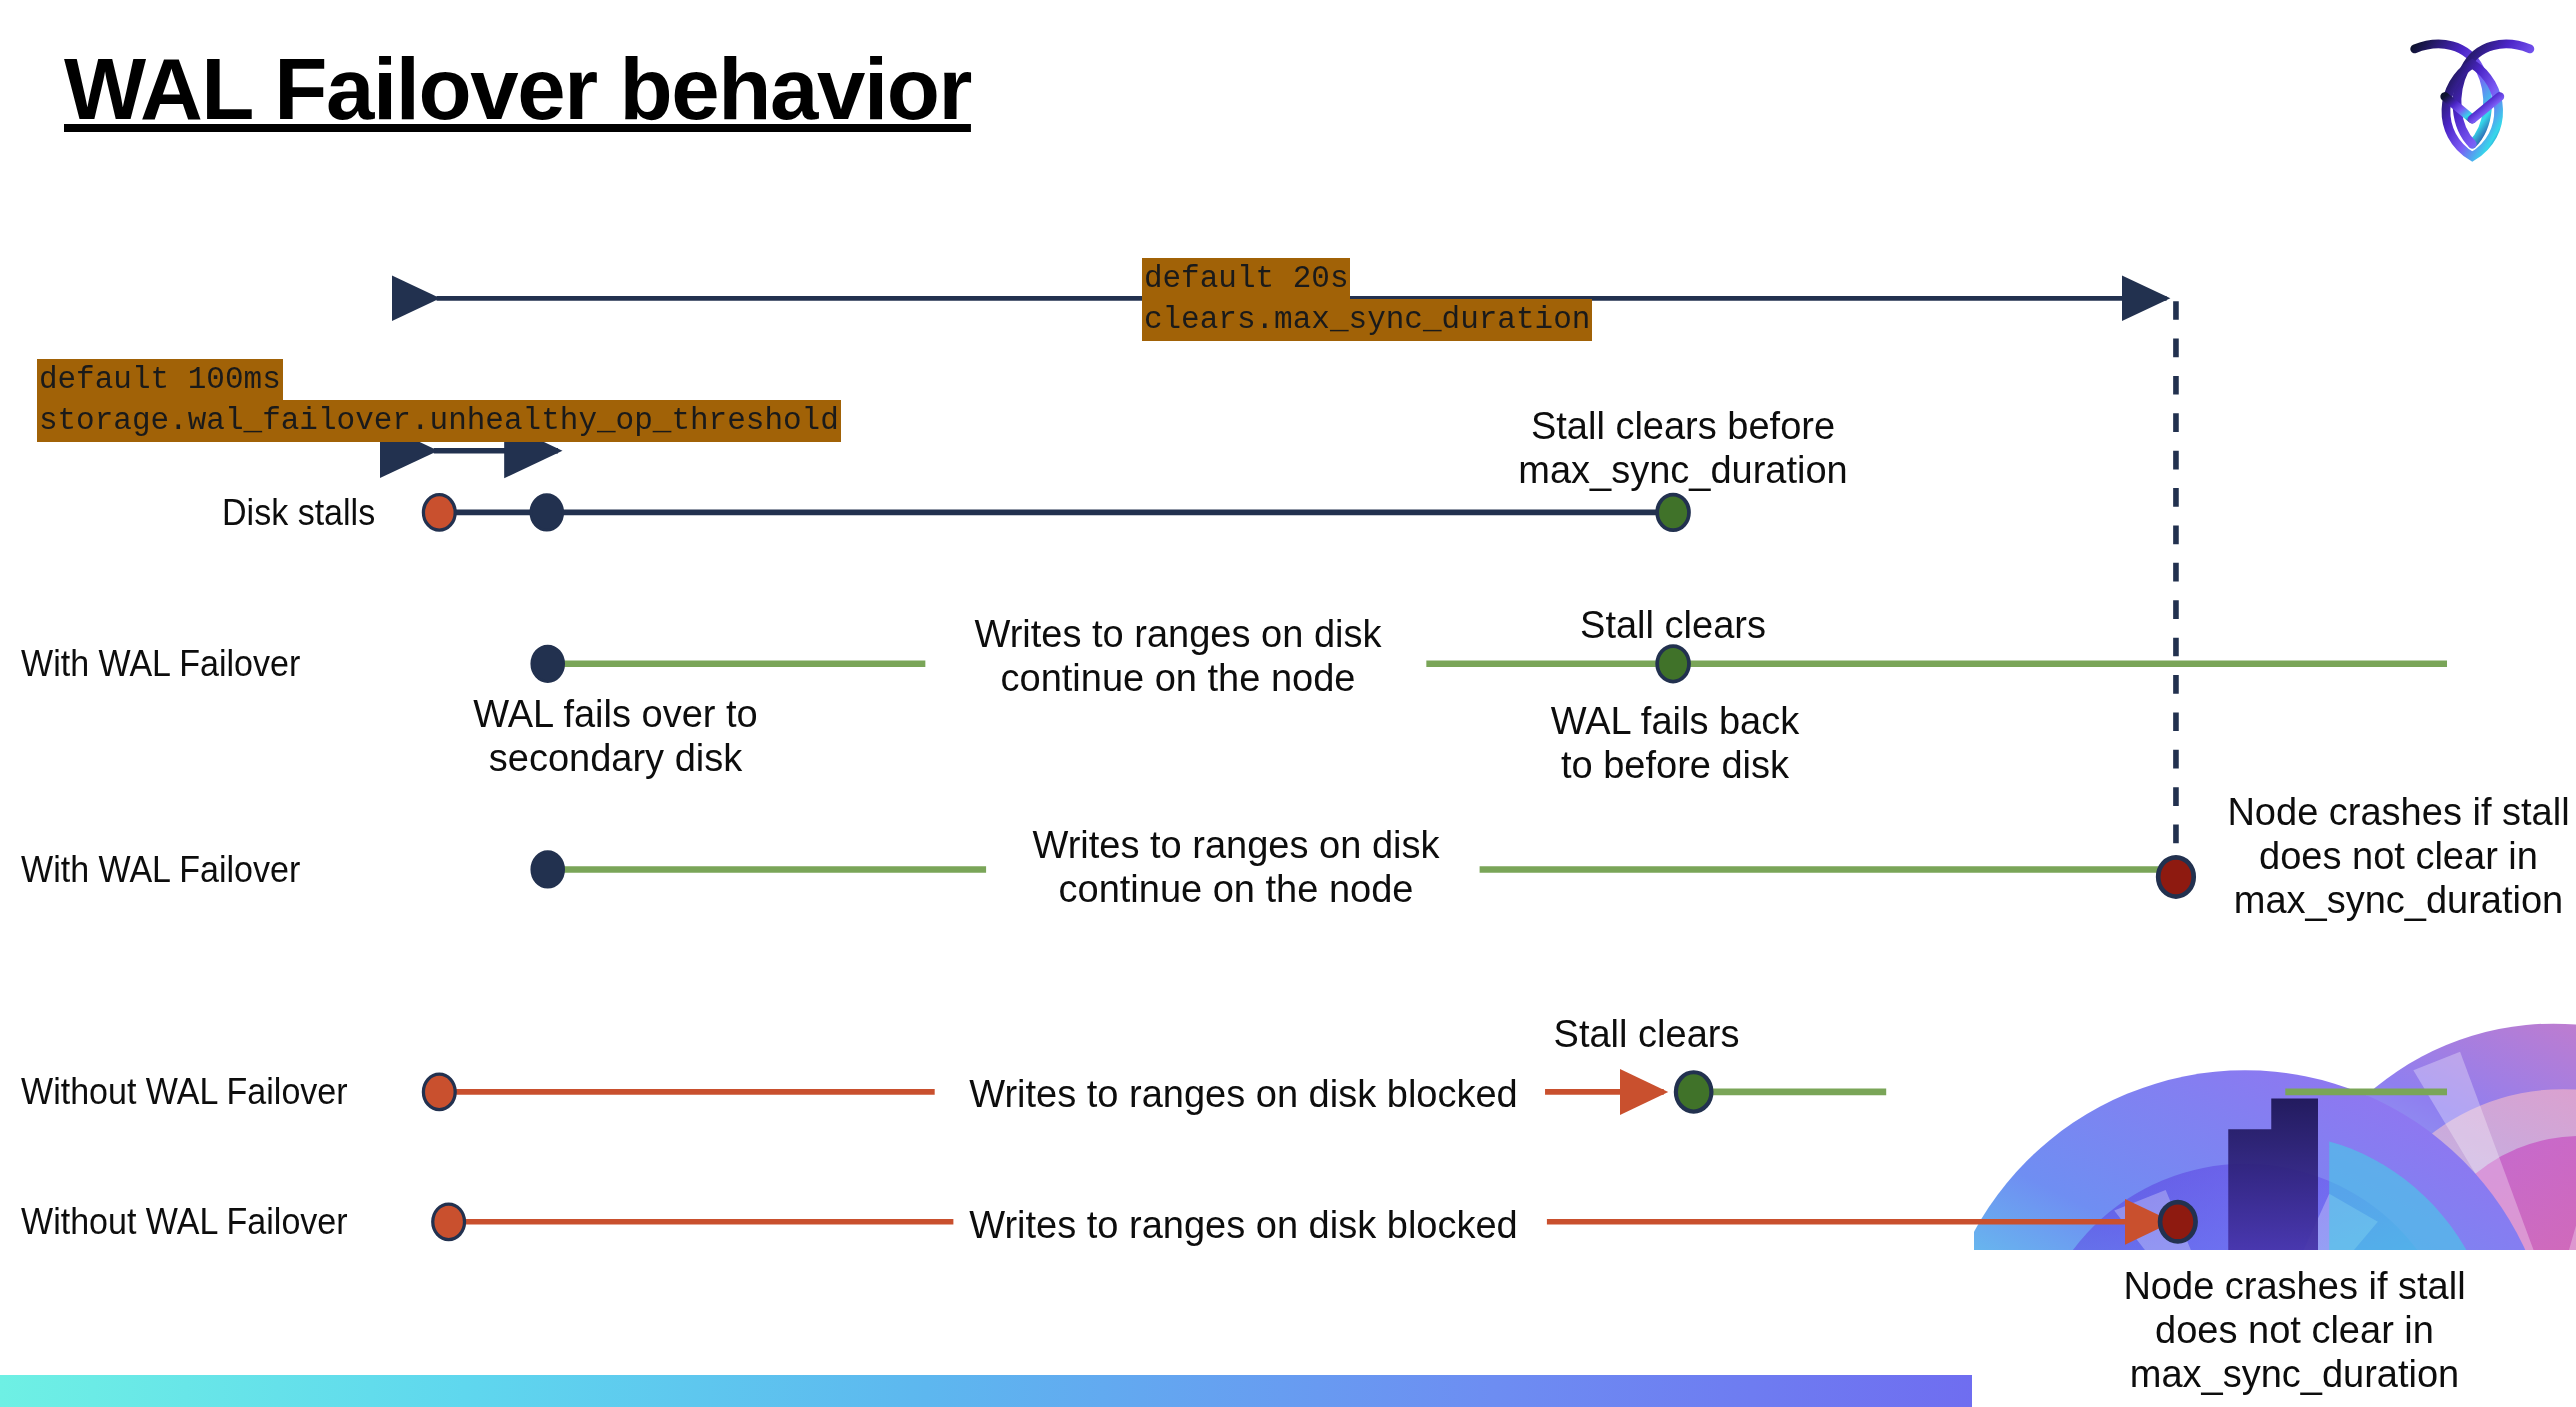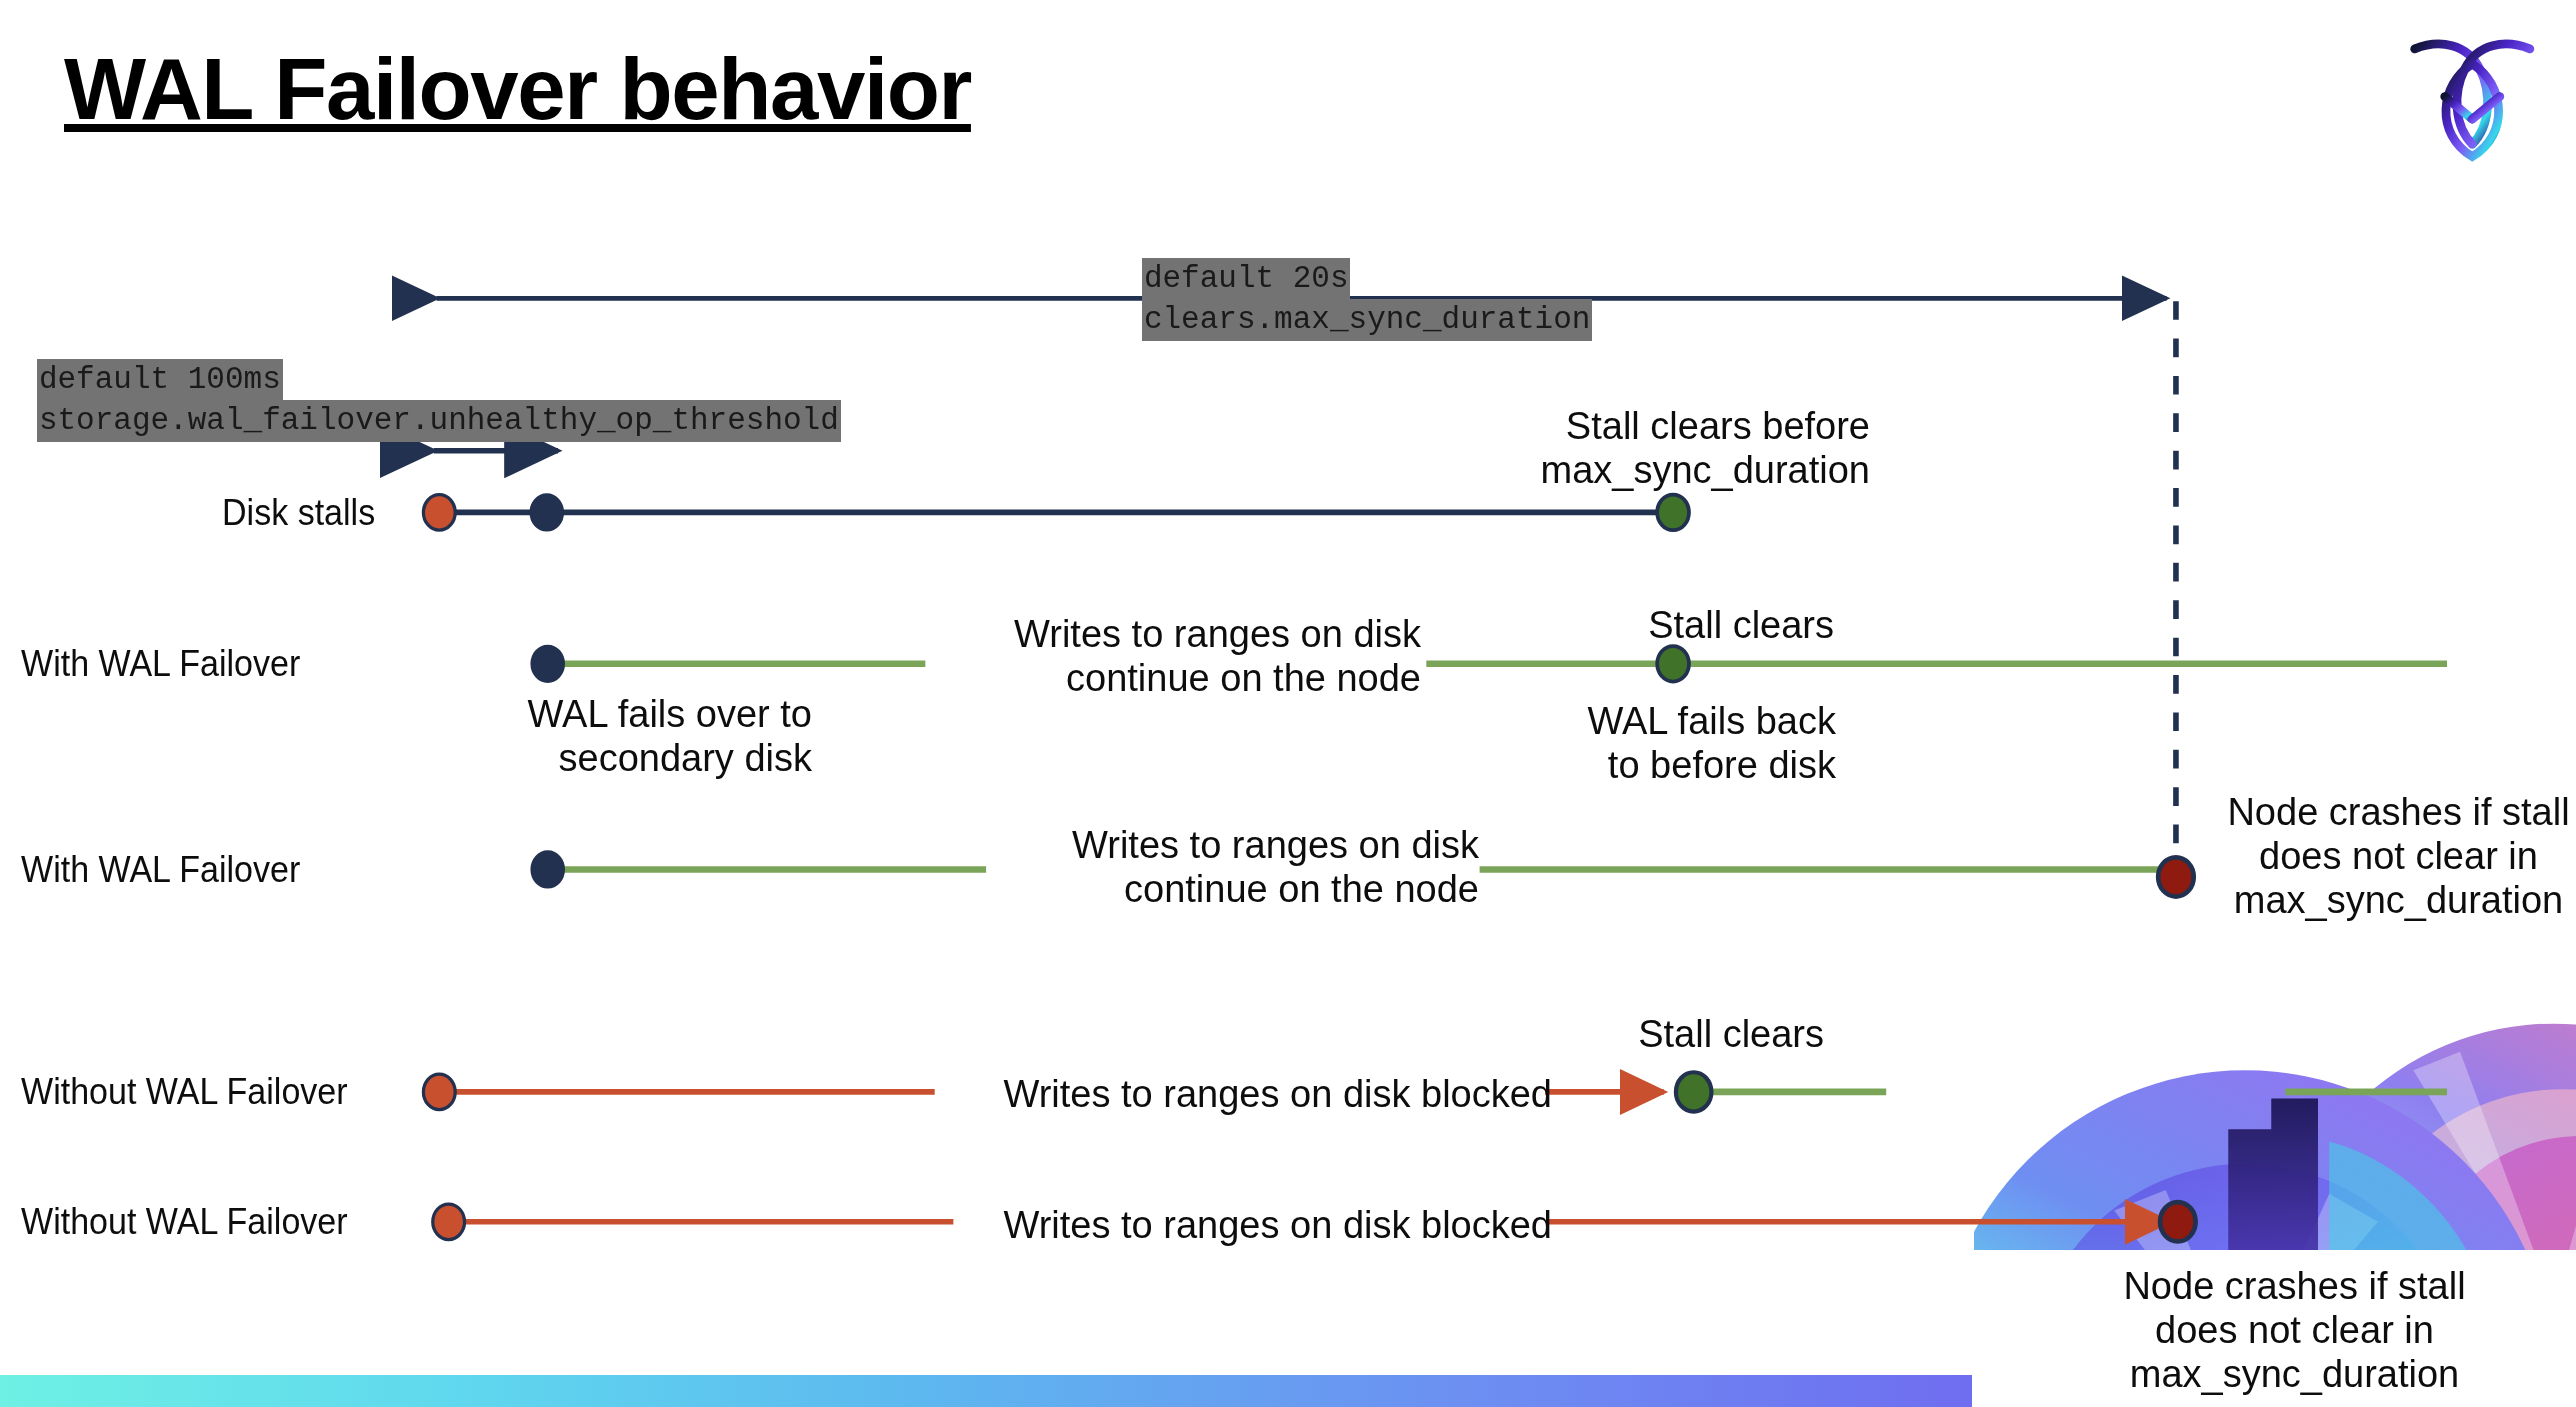--- a/index.html
+++ b/index.html
@@ -23,21 +23,21 @@
     white-space:nowrap;
     font-family:"Liberation Sans", sans-serif;
     text-decoration:underline;
   }
 
   
   .code{
     font-family:"Liberation Mono","DejaVu Sans Mono",monospace;
     font-size:31px;
     color:#1a1a1a;
-    background:#737373;
+    background:#a16207;
     white-space:pre;
     line-height:1.28;
     display:inline-block;
     padding:0.9px 1.9px;
   }
   .codeblock{display:flex;flex-direction:column;align-items:flex-start;}
 
   
   .rowlabel{
     font-size:37px;
@@ -49,21 +49,21 @@
   }
 
   
   .note{
     font-size:38px;
     line-height:1.16;
     color:#0d0d0d;
     white-space:pre-line;
     font-family:"Liberation Sans", sans-serif;
   }
-  .note.center{text-align:right;}
+  .note.center{text-align:center;}
   .note.left{text-align:center;}
 
   
   svg.overlay{position:absolute;left:0;top:0;width:2576px;height:1408px;pointer-events:none;}
 
   
   #bottom-bar{
     left:0;top:1375px;width:2576px;height:33px;
     background:linear-gradient(90deg,#6ef0e4 0%,#5fd7ee 18%,#5db7ef 36%,#6d8df2 58%,#6f6bf0 78%,#6c4df2 100%);
   }

